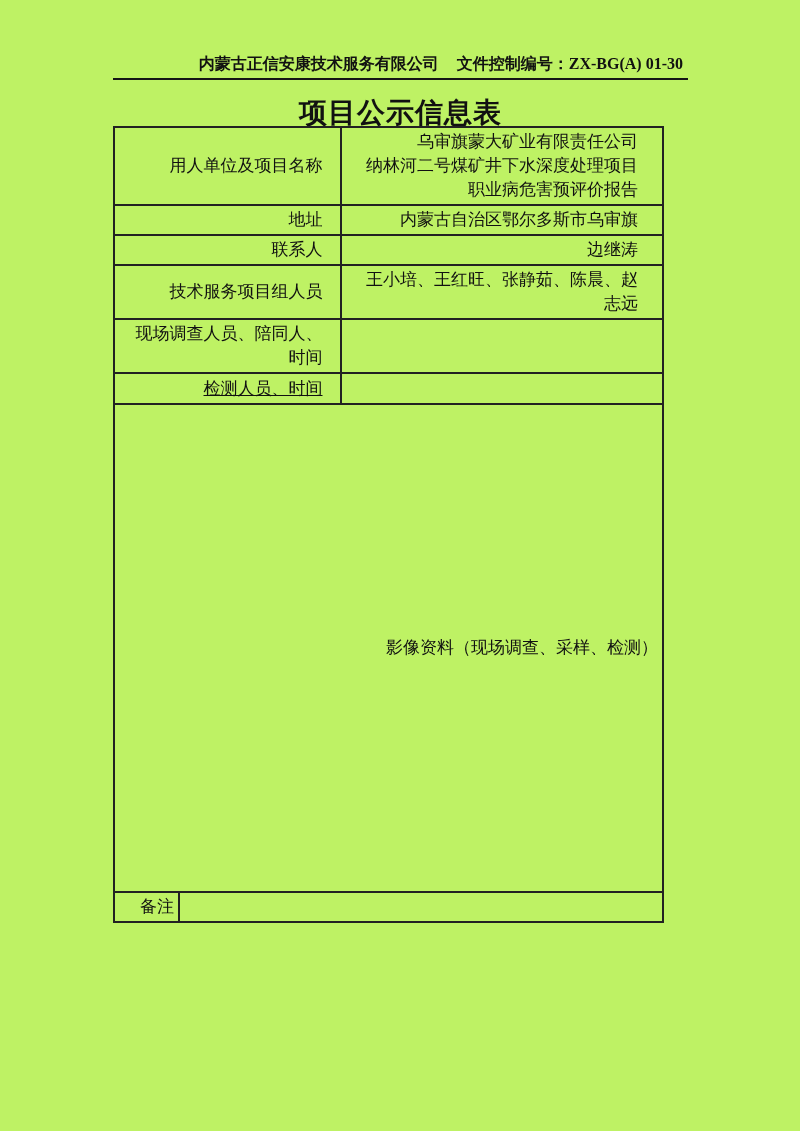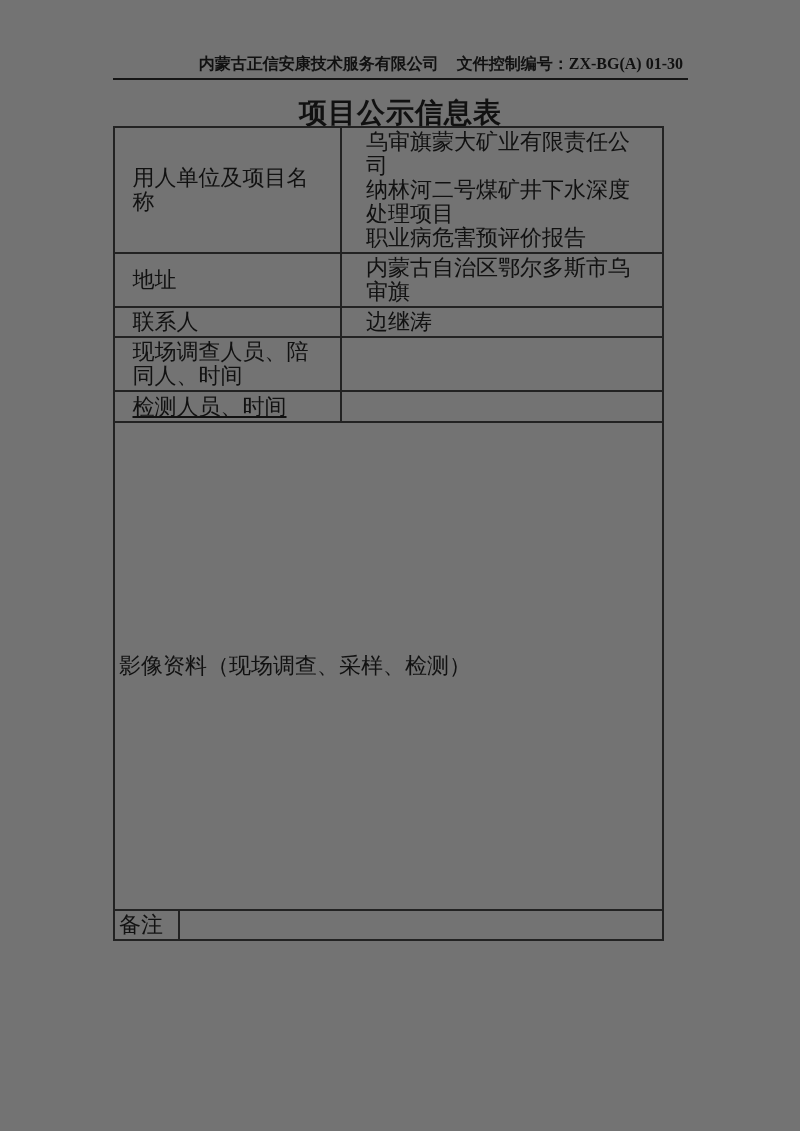--- a/index.html
+++ b/index.html
@@ -3,21 +3,21 @@
 <meta charset="utf-8">
 <style>
   * { margin: 0; padding: 0; box-sizing: border-box; }
   html, body { background: #ffffff; }
   body {
     width: 800px; height: 1131px;
     position: relative;
     font-family: "Liberation Serif", "DejaVu Serif", serif;
     color: #111111;
   }
-  .page { position: absolute; left: 0; top: 0; width: 800px; height: 1131px; background: #737373; }
+  .page { position: absolute; left: 0; top: 0; width: 800px; height: 1131px; background: #bef264; }
 
   
   .doc-header {
     position: absolute; left: 113px; top: 54px; width: 575px;
     display: flex; justify-content: flex-end; align-items: baseline;
     gap: 18px;
     padding: 0 5px 3px 0;
     border-bottom: 2px solid #151515;
     font-size: 16px; font-weight: 700; white-space: nowrap;
   }
@@ -29,22 +29,22 @@
     font-size: 28px; font-weight: 700; letter-spacing: 1px;
   }
 
   
   table.info {
     position: absolute; left: 113px; top: 126px;
     border-collapse: collapse; table-layout: fixed;
   }
   table.info td {
     border: 2px solid #222222;
-    font-size: 22px; line-height: 24px;
-    text-align: left; vertical-align: middle;
+    font-size: 17px; line-height: 24px;
+    text-align: right; vertical-align: middle;
     padding: 2px 4px;
     overflow: hidden;
   }
   .c1 { width: 65px; } .c2 { width: 162px; } .c3 { width: 322px; }
 
   .r1 td { height: 72px; }
   .r2 td { height: 28px; }
   .r3 td { height: 29px; }
   .r4 td { height: 50px; }
   .r5 td { height: 48px; margin-left: 45px; }
@@ -101,20 +101,28 @@
 
     <tr class="r3">
       <td colspan="2">
         <div class="label-inner">联系人</div>
       </td>
       <td>
         <div class="value-inner">边继涛</div>
       </td>
     </tr>
 
+    <tr class="r4">
+      <td colspan="2">
+        <div class="label-inner">技术服务项目组人员</div>
+      </td>
+      <td>
+        <div class="value-inner">王小培、王红旺、张静茹、陈晨、赵志远</div>
+      </td>
+    </tr>
 
     <tr class="r5">
       <td colspan="2">
         <div class="label-inner">现场调查人员、陪同人、时间</div>
       </td>
       <td>
         <div class="value-inner"></div>
       </td>
     </tr>
 

